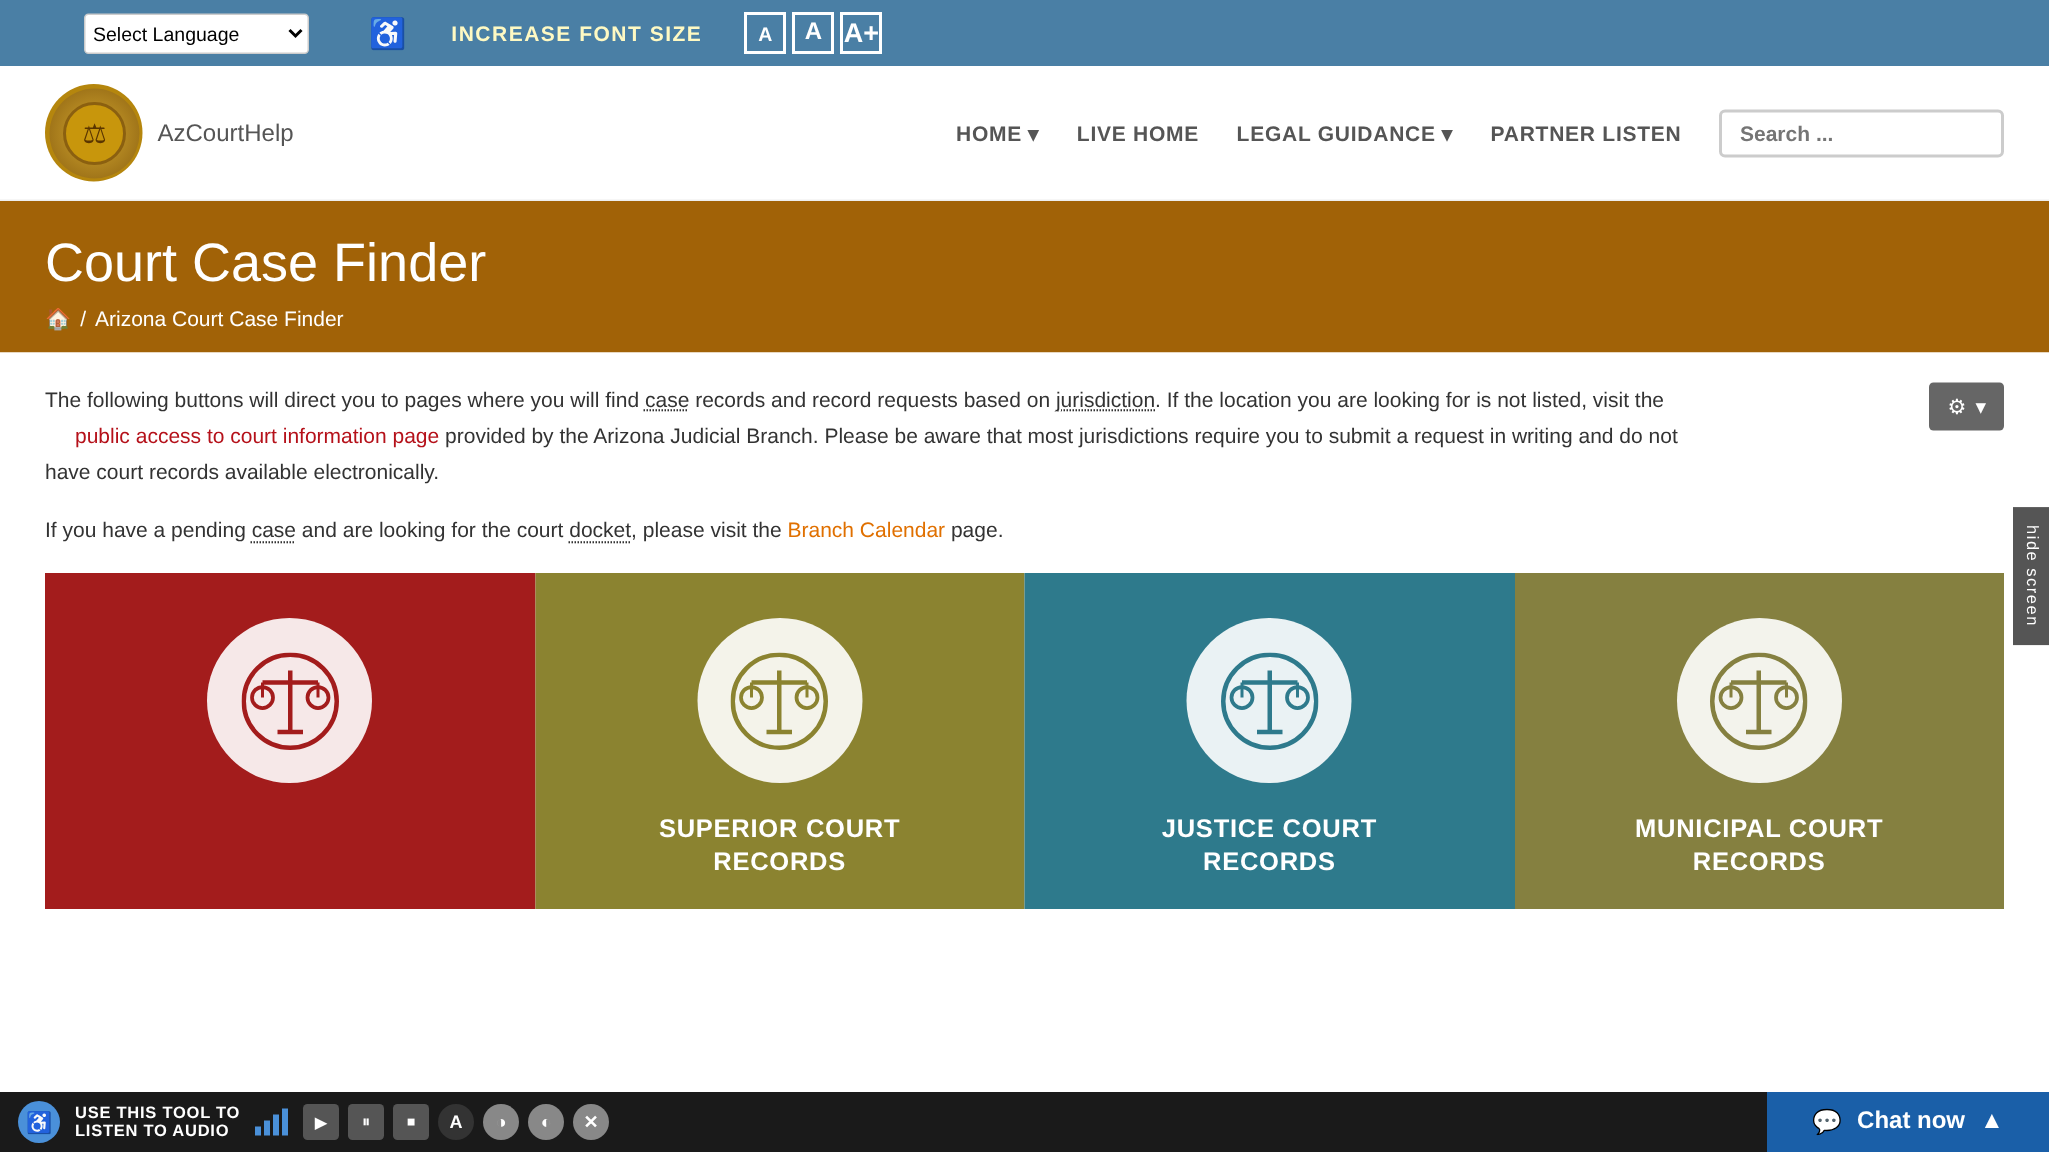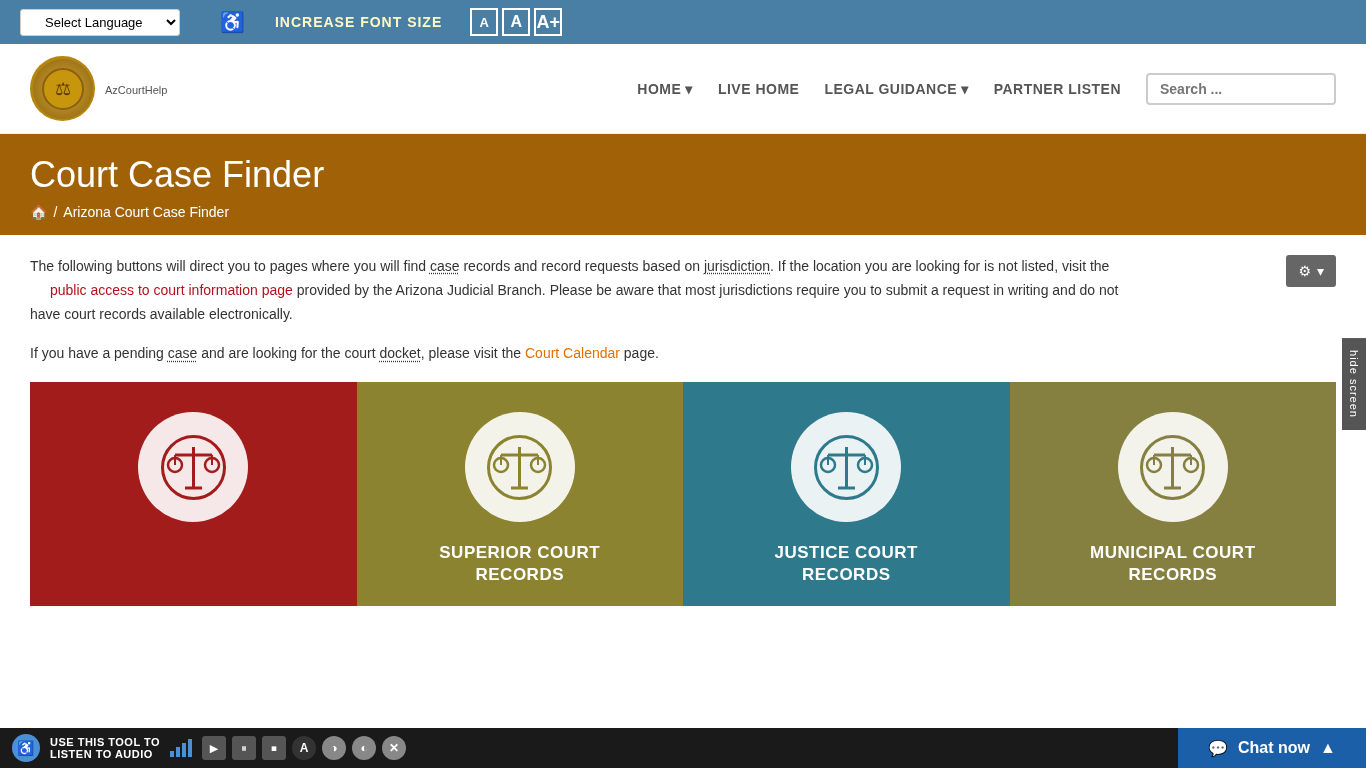--- a/index.html
+++ b/index.html
@@ -10,25 +10,26 @@
       background-color: #4a7fa5;
       padding: 6px 20px;
       display: flex;
       align-items: center;
       gap: 20px;
       height: 44px;
     }
     .language-select {
       border: 1px solid #ccc;
       background: white;
-      padding: 4px 20px;
+      padding: 4px 1px;
       font-size: 13px;
       border-radius: 3px;
       min-width: 150px;
       cursor: pointer;
+      margin-left: 36px;
     }
     .accessibility-icon {
       color: white;
       font-size: 20px;
       margin-left: 20px;
     }
     .font-size-label {
       color: #fef9c3;
       font-size: 14px;
       font-weight: bold;
@@ -85,21 +86,21 @@
       width: 60px;
       height: 60px;
       border-radius: 50%;
       background: radial-gradient(circle, #d4a830, #8b6010);
       display: flex;
       align-items: center;
       justify-content: center;
       font-size: 22px;
     }
     .logo-text {
-      font-size: 11px;
+      font-size: 16px;
       color: #555;
       margin-top: 2px;
     }
     .nav-area {
       display: flex;
       align-items: center;
       gap: 25px;
     }
     .nav-link {
       color: #555;
@@ -381,21 +382,21 @@
   <button class="gear-btn">
     <span>⚙</span>
     <span>▾</span>
   </button>
 
   <div class="content-text">
     <p>
       The following buttons will direct you to pages where you will find <span class="underline-dotted">case</span> records and record requests based on <span class="underline-dotted">jurisdiction</span>.  If the location you are looking for is not listed, visit the <a class="link-blue">public access to court information page</a> provided by the Arizona Judicial Branch.  Please be aware that most jurisdictions require you to submit a request in writing and do not have court records available electronically.
     </p>
     <p>
-      If you have a pending <span class="underline-dotted">case</span> and are looking for the court <span class="underline-dotted">docket</span>, please visit the <a class="link-orange">Court Calendar</a> page.
+      If you have a pending <span class="underline-dotted">case</span> and are looking for the court <span class="underline-dotted">docket</span>, please visit the <a class="link-orange">Branch Calendar</a> page.
     </p>
   </div>
 
   <div class="cards-grid">
 
     <div class="card card-red" style="background-color:#a31c1c;">
       <div class="card-icon-circle">
         <svg viewBox="0 0 65 65">
           <circle cx="32.5" cy="32.5" r="31" fill="none" stroke="#a31c1c" stroke-width="3"></circle>
           <line x1="32.5" y1="12" x2="32.5" y2="53" stroke="#a31c1c" stroke-width="3"></line>

